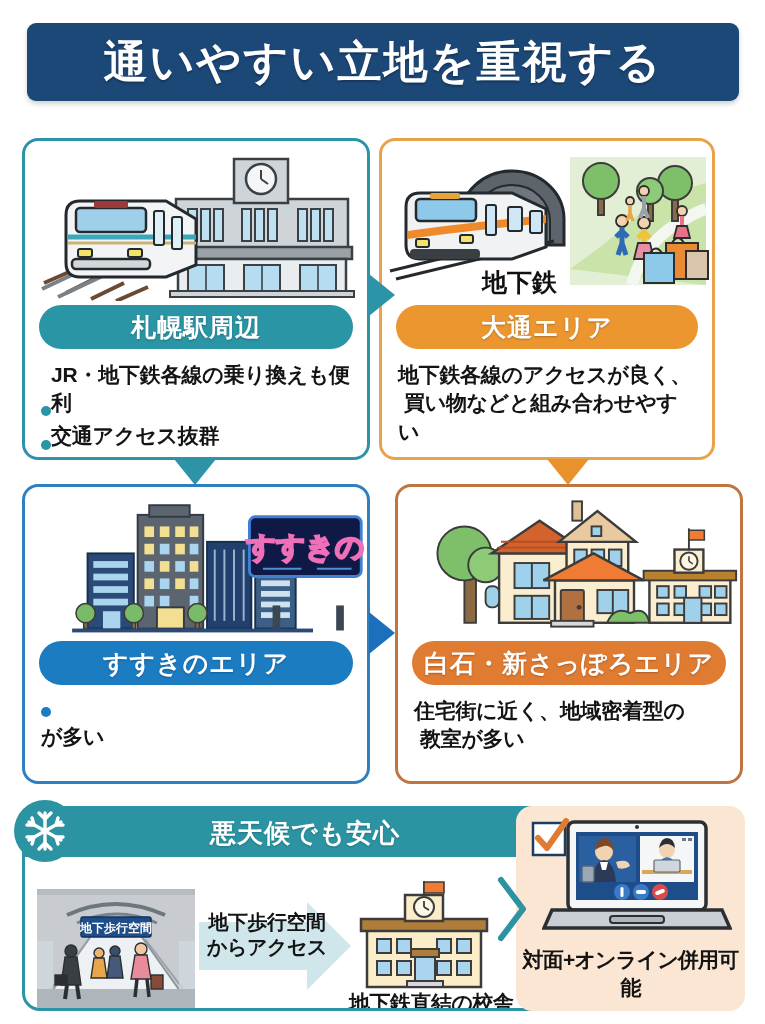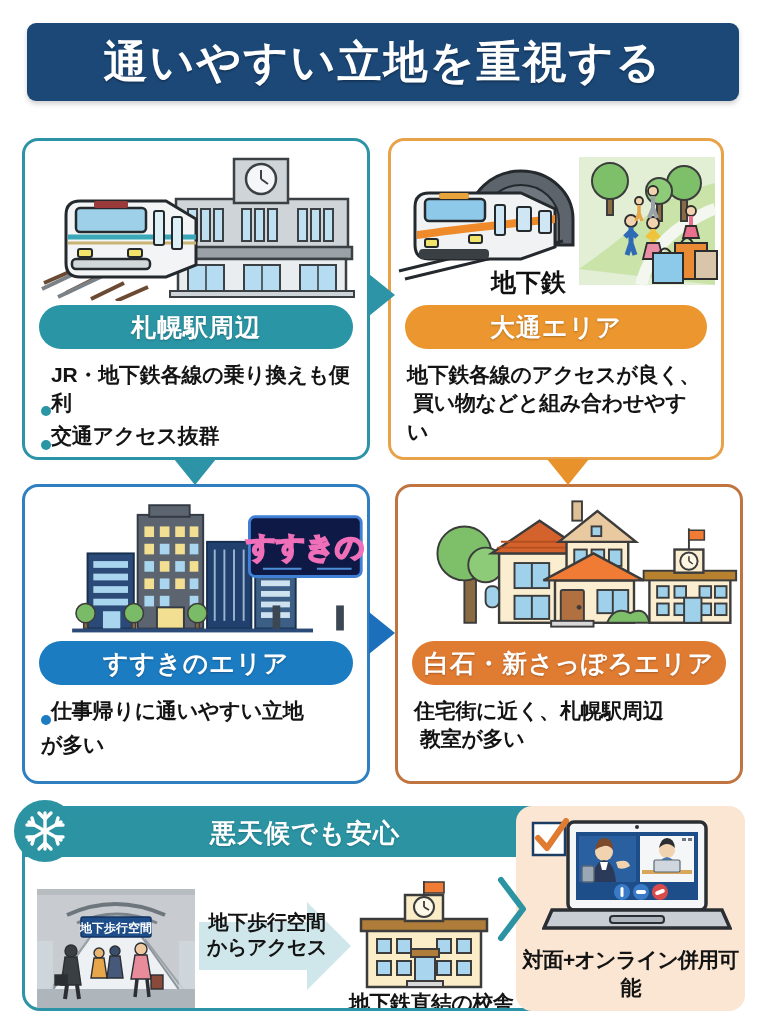--- a/index.html
+++ b/index.html
@@ -28,21 +28,21 @@
   }
 
   
   .card {
     position: absolute;
     background: #fff;
     border-radius: 16px;
     overflow: hidden;
   }
   .card.c1 { left: 22px;  top: 138px; width: 348px; height: 322px; border: 3px solid #2d93a6; }
-  .card.c2 { left: 388px; top: 138px; width: 336px; height: 322px; border: 3px solid #e8a34a; }
+  .card.c2 { left: 379px; top: 138px; width: 336px; height: 322px; border: 3px solid #e8a34a; }
   .card.c3 { left: 22px;  top: 484px; width: 348px; height: 300px; border: 3px solid #2f7fc1; }
   .card.c4 { left: 395px; top: 484px; width: 348px; height: 300px; border: 3px solid #c0743f; }
 
   .card-art {
     position: relative;
     width: 100%;
     height: 160px;
     display: flex; align-items: flex-end; justify-content: center;
   }
   .card.c3 .card-art, .card.c4 .card-art { height: 150px; padding-left: 24px; }
@@ -392,21 +392,20 @@
           <rect x="152" y="130" width="4" height="10" fill="#8a6a42"></rect>
             <circle cx="154" cy="124" r="10" fill="#79bb66"></circle>
         </g>
         <rect x="24" y="140" width="250" height="4" fill="#2b4a77"></rect>
       </svg>
     </div>
     <div class="card-label">すすきのエリア</div>
     <div class="card-body">
       <div class="bullet-row">
         <span class="dot"></span>
-        <span class="bullet-text">仕事帰りに通いやすい立地</span>
       </div>
       <div class="plain-text">が多い</div>
     </div>
   </div>
 
   <div class="card c4">
     <div class="card-art">
       <svg class="svgblk" width="330" height="146" viewBox="0 0 330 146" aria-hidden="true">
 
         <rect x="44" y="78" width="12" height="56" fill="#8a6a42" stroke="#3c3c3c" stroke-width="2"></rect>
@@ -458,21 +457,21 @@
           <rect x="244" y="114" width="12" height="12"></rect>
             <rect x="262" y="114" width="12" height="12"></rect>
           <rect x="288" y="114" width="12" height="12"></rect>
             <rect x="304" y="114" width="12" height="12"></rect>
           <rect x="272" y="108" width="18" height="26"></rect>
         </g>
       </svg>
     </div>
     <div class="card-label">白石・新さっぽろエリア</div>
     <div class="card-body">
-      <div class="plain-text">住宅街に近く、札幌駅周辺</div>
+      <div class="plain-text">住宅街に近く、地域密着型の</div>
       <div class="plain-text ind">教室が多い</div>
     </div>
   </div>
 
   <div class="tri tri-right-teal"></div>
   <div class="tri tri-right-blue"></div>
   <div class="tri tri-down-teal"></div>
   <div class="tri tri-down-orange"></div>
 
   <div class="bottom-left">

